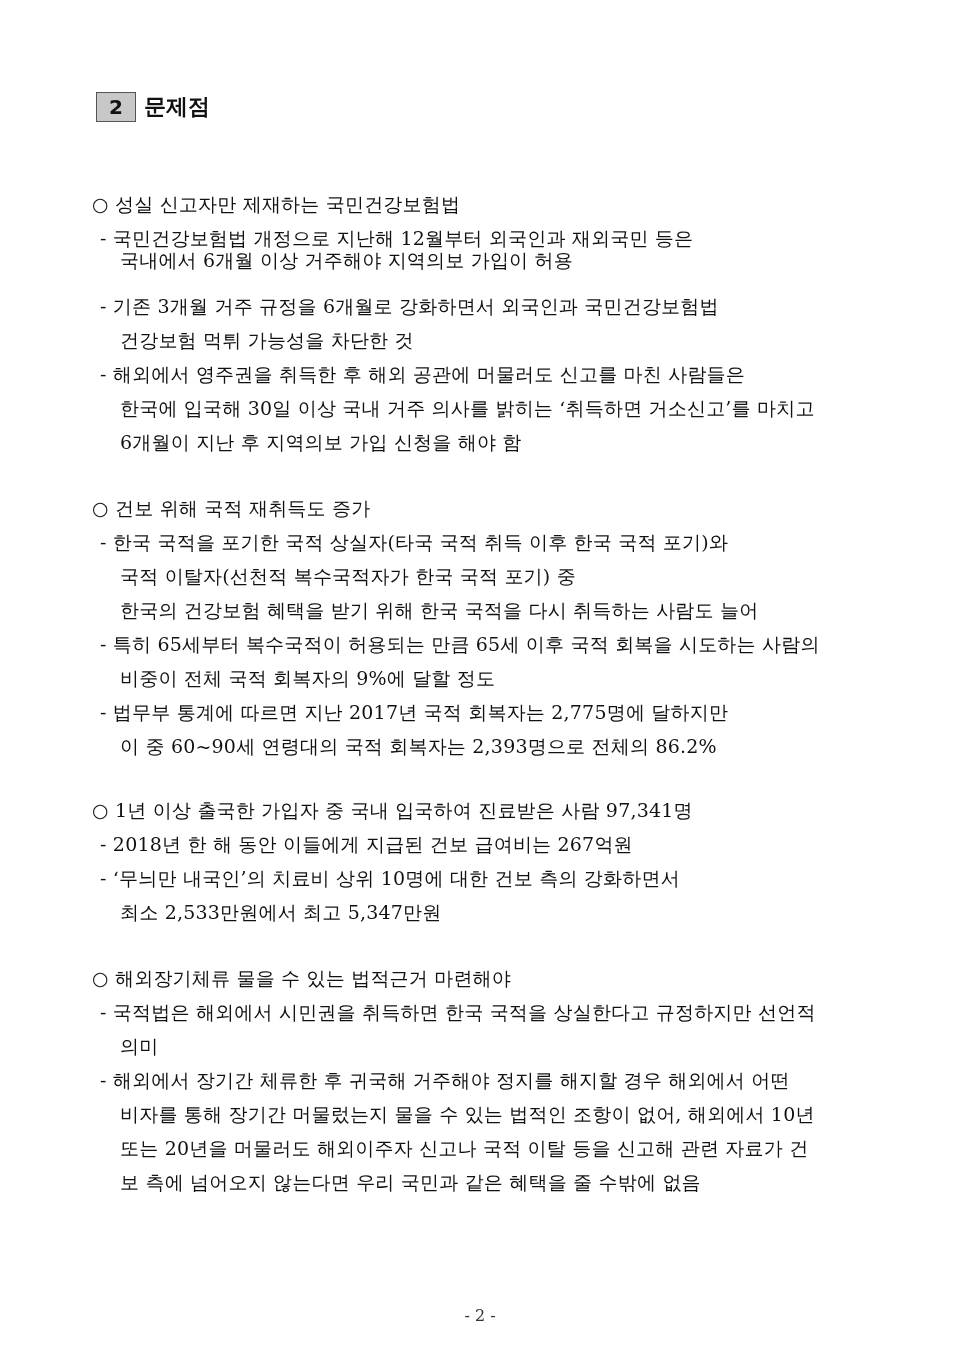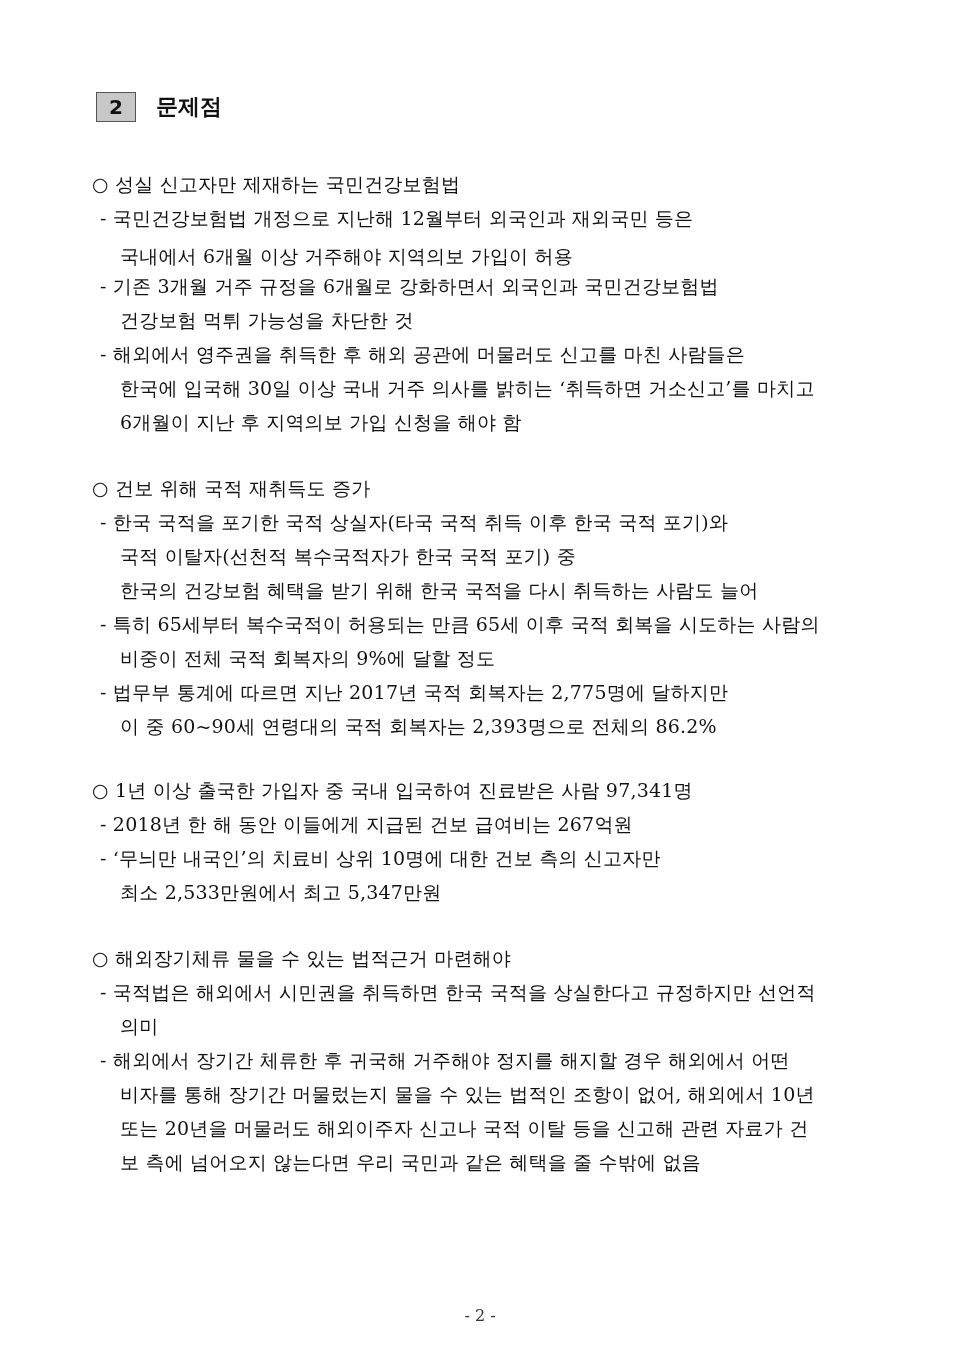--- a/index.html
+++ b/index.html
@@ -14,65 +14,65 @@
   }
   .section-num {
     width: 40px; height: 30px;
     background: #c8c8c8; border: 1px solid #555;
     display: flex; align-items: center; justify-content: center;
     font-family: "DejaVu Sans", "Liberation Sans", sans-serif;
     font-weight: bold; font-size: 20px; color: #111;
     box-sizing: border-box;
   }
   .section-title {
-    margin-left: 20px;
+    margin-left: 8px;
     font-family: "DejaVu Sans", "Liberation Sans", sans-serif;
     font-weight: bold; font-size: 22px; color: #111;
   }
   .line {
     position: absolute; left: 0; white-space: nowrap;
-    font-size: 19px; line-height: 24px; letter-spacing: 0.2px;
+    font-size: 19px; line-height: 24px; letter-spacing: 0.2px; margin-top: 20px;
   }
   .l-main { left: 92px; }
   .l-dash { left: 100px; }
   .l-cont { left: 120px; }
   .page-num {
     position: absolute; top: 1306px; left: 0; width: 960px; text-align: center;
     font-size: 16px; color: #333;
   }
 </style>
 </head>
 <body>
 
 <div class="section-header">
   <div class="section-num">2</div>
   <div class="section-title">문제점</div>
 </div>
 
 <div class="line l-main" style="top:172px">○ 성실 신고자만 제재하는 국민건강보험법</div>
 <div class="line l-dash" style="top:206px">- 국민건강보험법 개정으로 지난해 12월부터 외국인과 재외국민 등은</div>
-<div class="line l-cont" style="top:244px">국내에서 6개월 이상 거주해야 지역의보 가입이 허용</div>
+<div class="line l-cont" style="top:228px">국내에서 6개월 이상 거주해야 지역의보 가입이 허용</div>
 <div class="line l-dash" style="top:274px">- 기존 3개월 거주 규정을 6개월로 강화하면서 외국인과 국민건강보험법</div>
 <div class="line l-cont" style="top:308px">건강보험 먹튀 가능성을 차단한 것</div>
 <div class="line l-dash" style="top:342px">- 해외에서 영주권을 취득한 후 해외 공관에 머물러도 신고를 마친 사람들은</div>
 <div class="line l-cont" style="top:376px">한국에 입국해 30일 이상 국내 거주 의사를 밝히는 ‘취득하면 거소신고’를 마치고</div>
 <div class="line l-cont" style="top:410px">6개월이 지난 후 지역의보 가입 신청을 해야 함</div>
 
 <div class="line l-main" style="top:476px">○ 건보 위해 국적 재취득도 증가</div>
 <div class="line l-dash" style="top:510px">- 한국 국적을 포기한 국적 상실자(타국 국적 취득 이후 한국 국적 포기)와</div>
 <div class="line l-cont" style="top:544px">국적 이탈자(선천적 복수국적자가 한국 국적 포기) 중</div>
 <div class="line l-cont" style="top:578px">한국의 건강보험 혜택을 받기 위해 한국 국적을 다시 취득하는 사람도 늘어</div>
 <div class="line l-dash" style="top:612px">- 특히 65세부터 복수국적이 허용되는 만큼 65세 이후 국적 회복을 시도하는 사람의</div>
 <div class="line l-cont" style="top:646px">비중이 전체 국적 회복자의 9%에 달할 정도</div>
 <div class="line l-dash" style="top:680px">- 법무부 통계에 따르면 지난 2017년 국적 회복자는 2,775명에 달하지만</div>
 <div class="line l-cont" style="top:714px">이 중 60~90세 연령대의 국적 회복자는 2,393명으로 전체의 86.2%</div>
 
 <div class="line l-main" style="top:778px">○ 1년 이상 출국한 가입자 중 국내 입국하여 진료받은 사람 97,341명</div>
 <div class="line l-dash" style="top:812px">- 2018년 한 해 동안 이들에게 지급된 건보 급여비는 267억원</div>
-<div class="line l-dash" style="top:846px">- ‘무늬만 내국인’의 치료비 상위 10명에 대한 건보 측의 신고자만</div>
+<div class="line l-dash" style="top:846px">- ‘무늬만 내국인’의 치료비 상위 10명에 대한 건보 측의 강화하면서</div>
 <div class="line l-cont" style="top:880px">최소 2,533만원에서 최고 5,347만원</div>
 
 <div class="line l-main" style="top:946px">○ 해외장기체류 물을 수 있는 법적근거 마련해야</div>
 <div class="line l-dash" style="top:980px">- 국적법은 해외에서 시민권을 취득하면 한국 국적을 상실한다고 규정하지만 선언적</div>
 <div class="line l-cont" style="top:1014px">의미</div>
 <div class="line l-dash" style="top:1048px">- 해외에서 장기간 체류한 후 귀국해 거주해야 정지를 해지할 경우 해외에서 어떤</div>
 <div class="line l-cont" style="top:1082px">비자를 통해 장기간 머물렀는지 물을 수 있는 법적인 조항이 없어, 해외에서 10년</div>
 <div class="line l-cont" style="top:1116px">또는 20년을 머물러도 해외이주자 신고나 국적 이탈 등을 신고해 관련 자료가 건</div>
 <div class="line l-cont" style="top:1150px">보 측에 넘어오지 않는다면 우리 국민과 같은 혜택을 줄 수밖에 없음</div>
 

